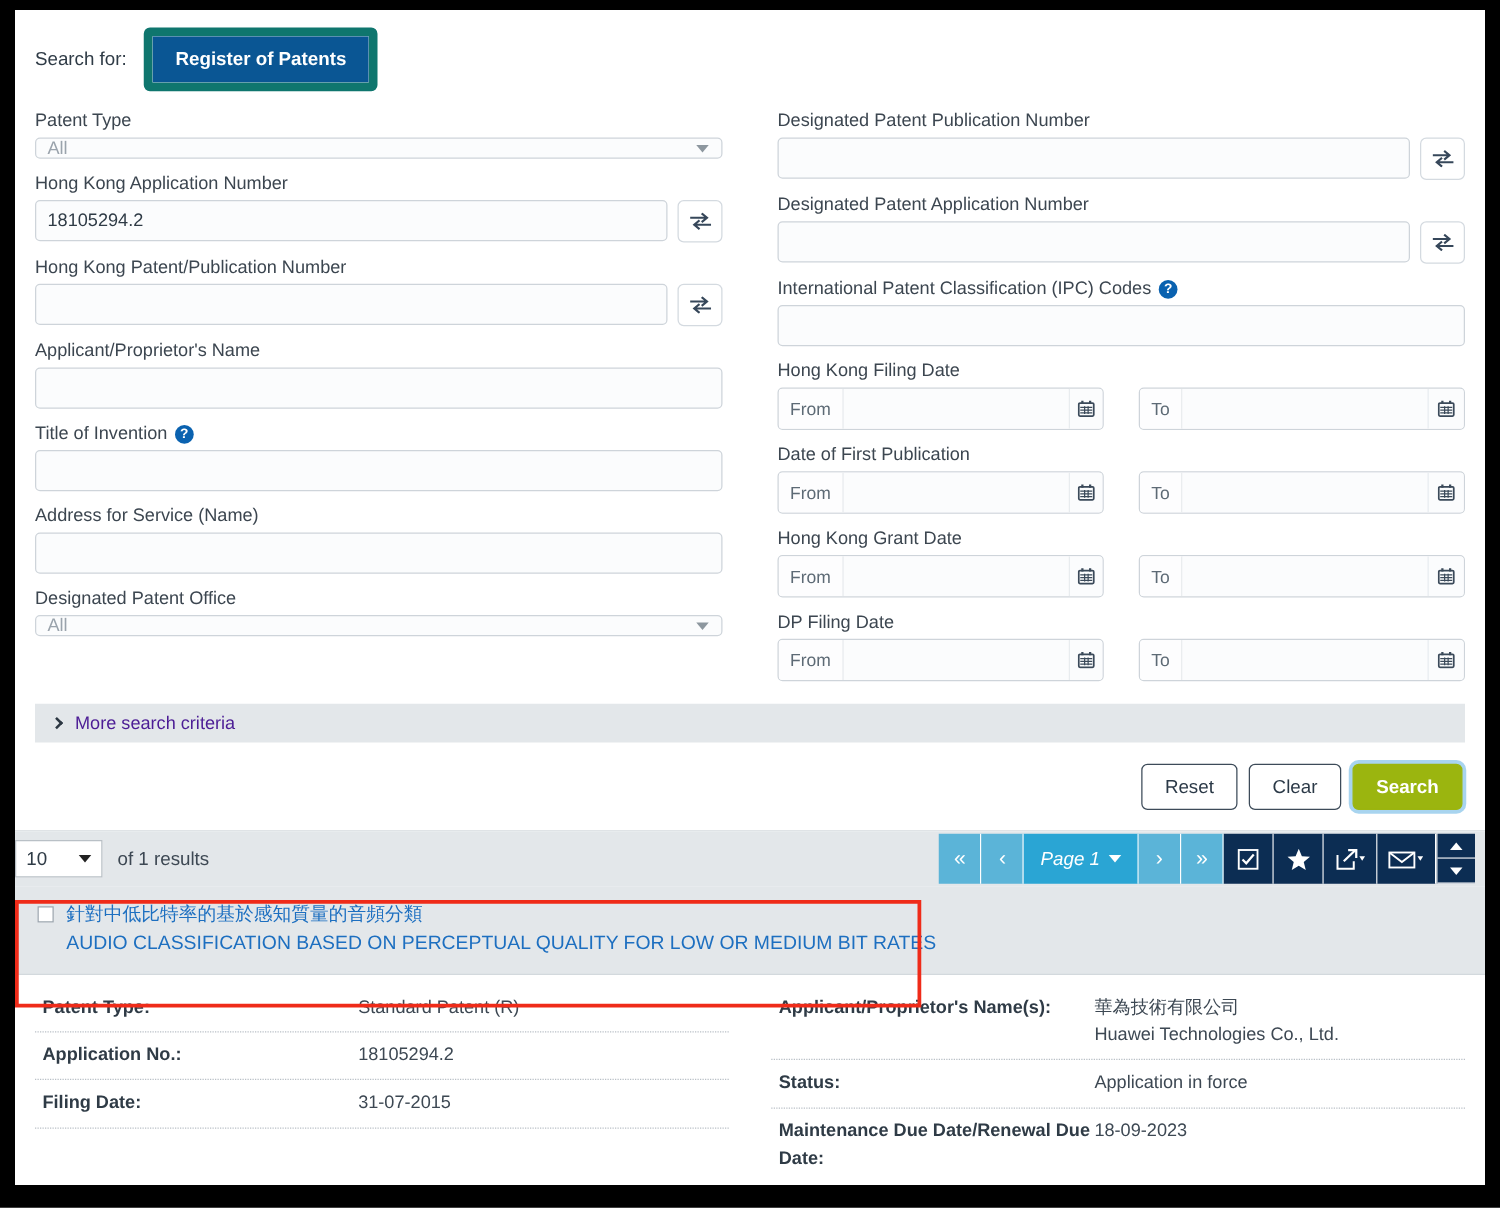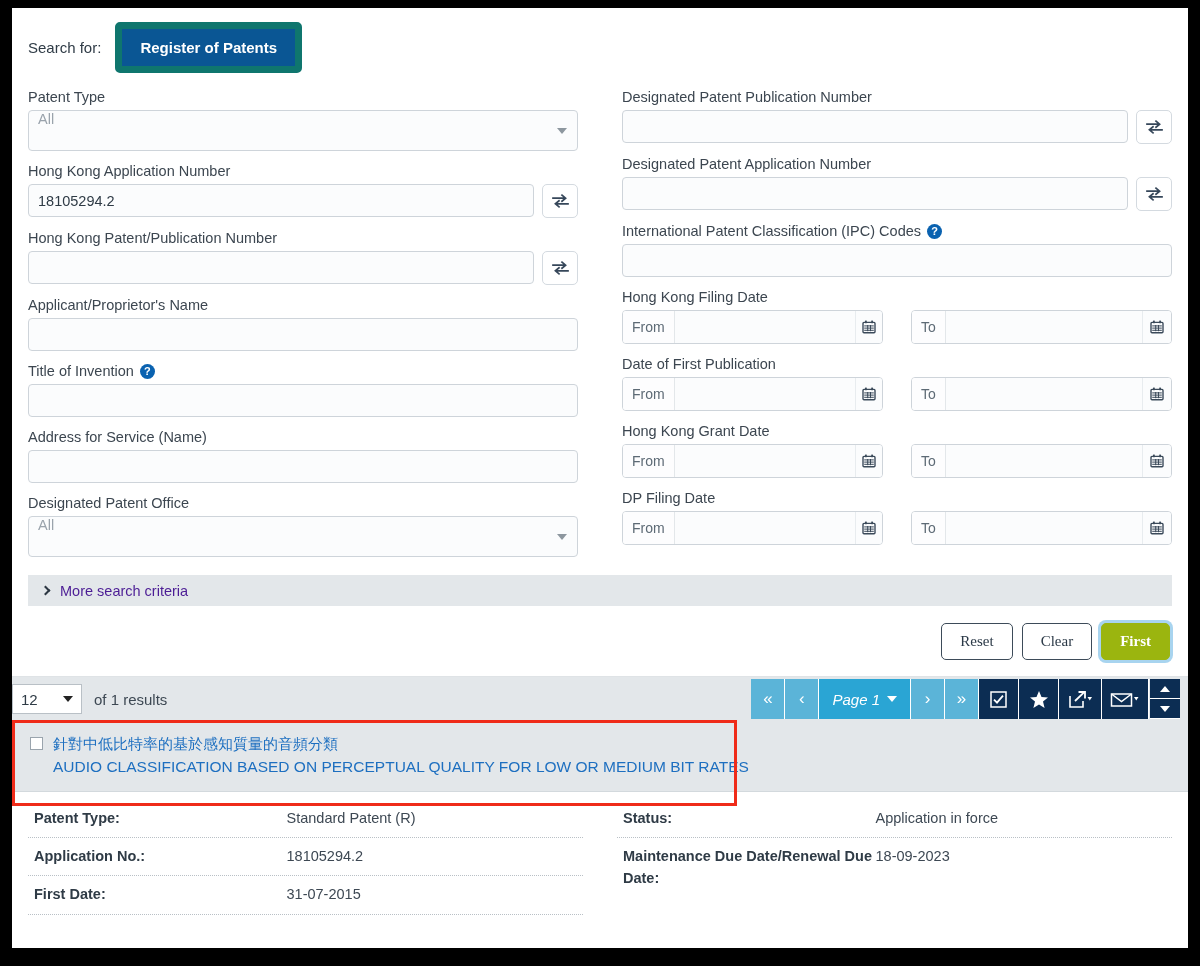--- a/index.html
+++ b/index.html
@@ -90,21 +90,21 @@
     padding: 0 9px;
     font-size: 14.5px;
     color: #2f3b46;
     font-family: "Liberation Sans", sans-serif;
     outline: none;
   }
   .txtinput::placeholder { color: #9aa3ac; }
   .selbox {
     position: relative;
     flex: 1 1 auto;
-    height: 41px;
+    height: 17px;
     border: 1px solid #ced4da;
     border-radius: 4px;
     background: #fbfcfd;
     display: flex;
     align-items: flex-start;
     padding: 0 9px;
     font-size: 14.5px;
     color: #9aa3ac;
     cursor: pointer;
   }
@@ -190,21 +190,21 @@
   .btnrow {
     display: flex; justify-content: flex-end;
     gap: 9px;
     padding: 17px 2px 16px 0;
   }
   .btn {
     font-size: 15px;
     padding: 9px 18px;
     border-radius: 5px;
     cursor: pointer;
-    font-family: Liberation Serif, serif;
+    font-family: Liberation Sans, sans-serif;
   }
   .btn-outline {
     background: #fff;
     border: 1px solid #3d4b59;
     color: #2b3947;
   }
   .btn-search {
     background: #9bb50f;
     border: 1px solid #9bb50f;
     color: #fff;
@@ -642,28 +642,28 @@
     </div>
 
     <div class="more-bar">
       <span class="chev"></span>
       <span>More search criteria</span>
     </div>
 
     <div class="btnrow">
       <div class="btn btn-outline">Reset</div>
       <div class="btn btn-outline">Clear</div>
-      <div class="btn btn-search">First</div>
+      <div class="btn btn-search">Search</div>
     </div>
 
   </div>
 
   <div class="results-bar">
     <div class="perpage">
-      <span>12</span>
+      <span>10</span>
       <span class="caret2"></span>
     </div>
     <div class="results-count">of 1 results</div>
 
     <div class="pager">
       <div class="pg">«</div>
       <div class="pg">‹</div>
       <div class="pg page-label">
         <span>Page 1</span>
         <span class="dn"></span>
@@ -722,26 +722,31 @@
     <div class="dcol">
       <div class="drow">
         <div class="dkey">Patent Type:</div>
         <div class="dval">Standard Patent (R)</div>
       </div>
       <div class="drow">
         <div class="dkey">Application No.:</div>
         <div class="dval">18105294.2</div>
       </div>
       <div class="drow">
-        <div class="dkey">First Date:</div>
+        <div class="dkey">Filing Date:</div>
         <div class="dval">31-07-2015</div>
       </div>
     </div>
 
     <div class="dcol">
+      <div class="drow">
+        <div class="dkey">Applicant/Proprietor's Name(s):</div>
+        <div class="dval" style="white-space:pre-line">華為技術有限公司
+Huawei Technologies Co., Ltd.</div>
+      </div>
       <div class="drow">
         <div class="dkey">Status:</div>
         <div class="dval">Application in force</div>
       </div>
       <div class="drow" style="border-bottom:none">
         <div class="dkey">Maintenance Due Date/Renewal Due Date:</div>
         <div class="dval">18-09-2023</div>
       </div>
     </div>
   </div>

